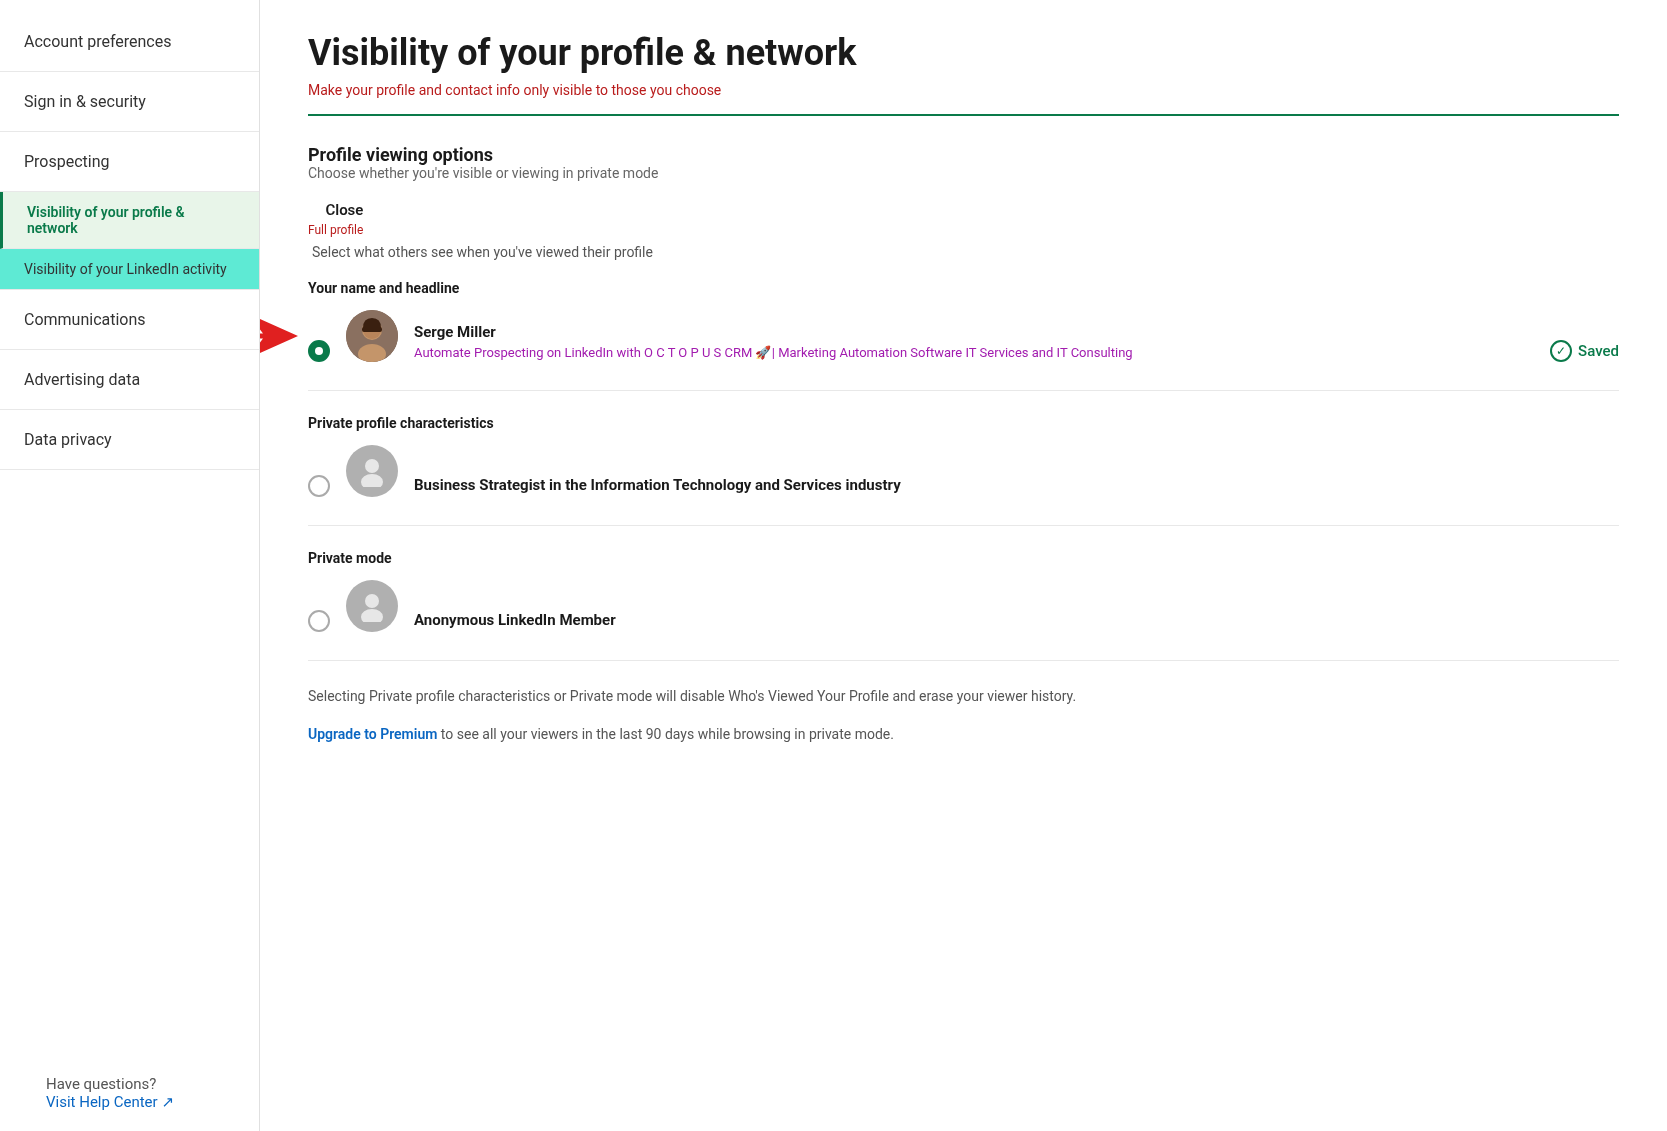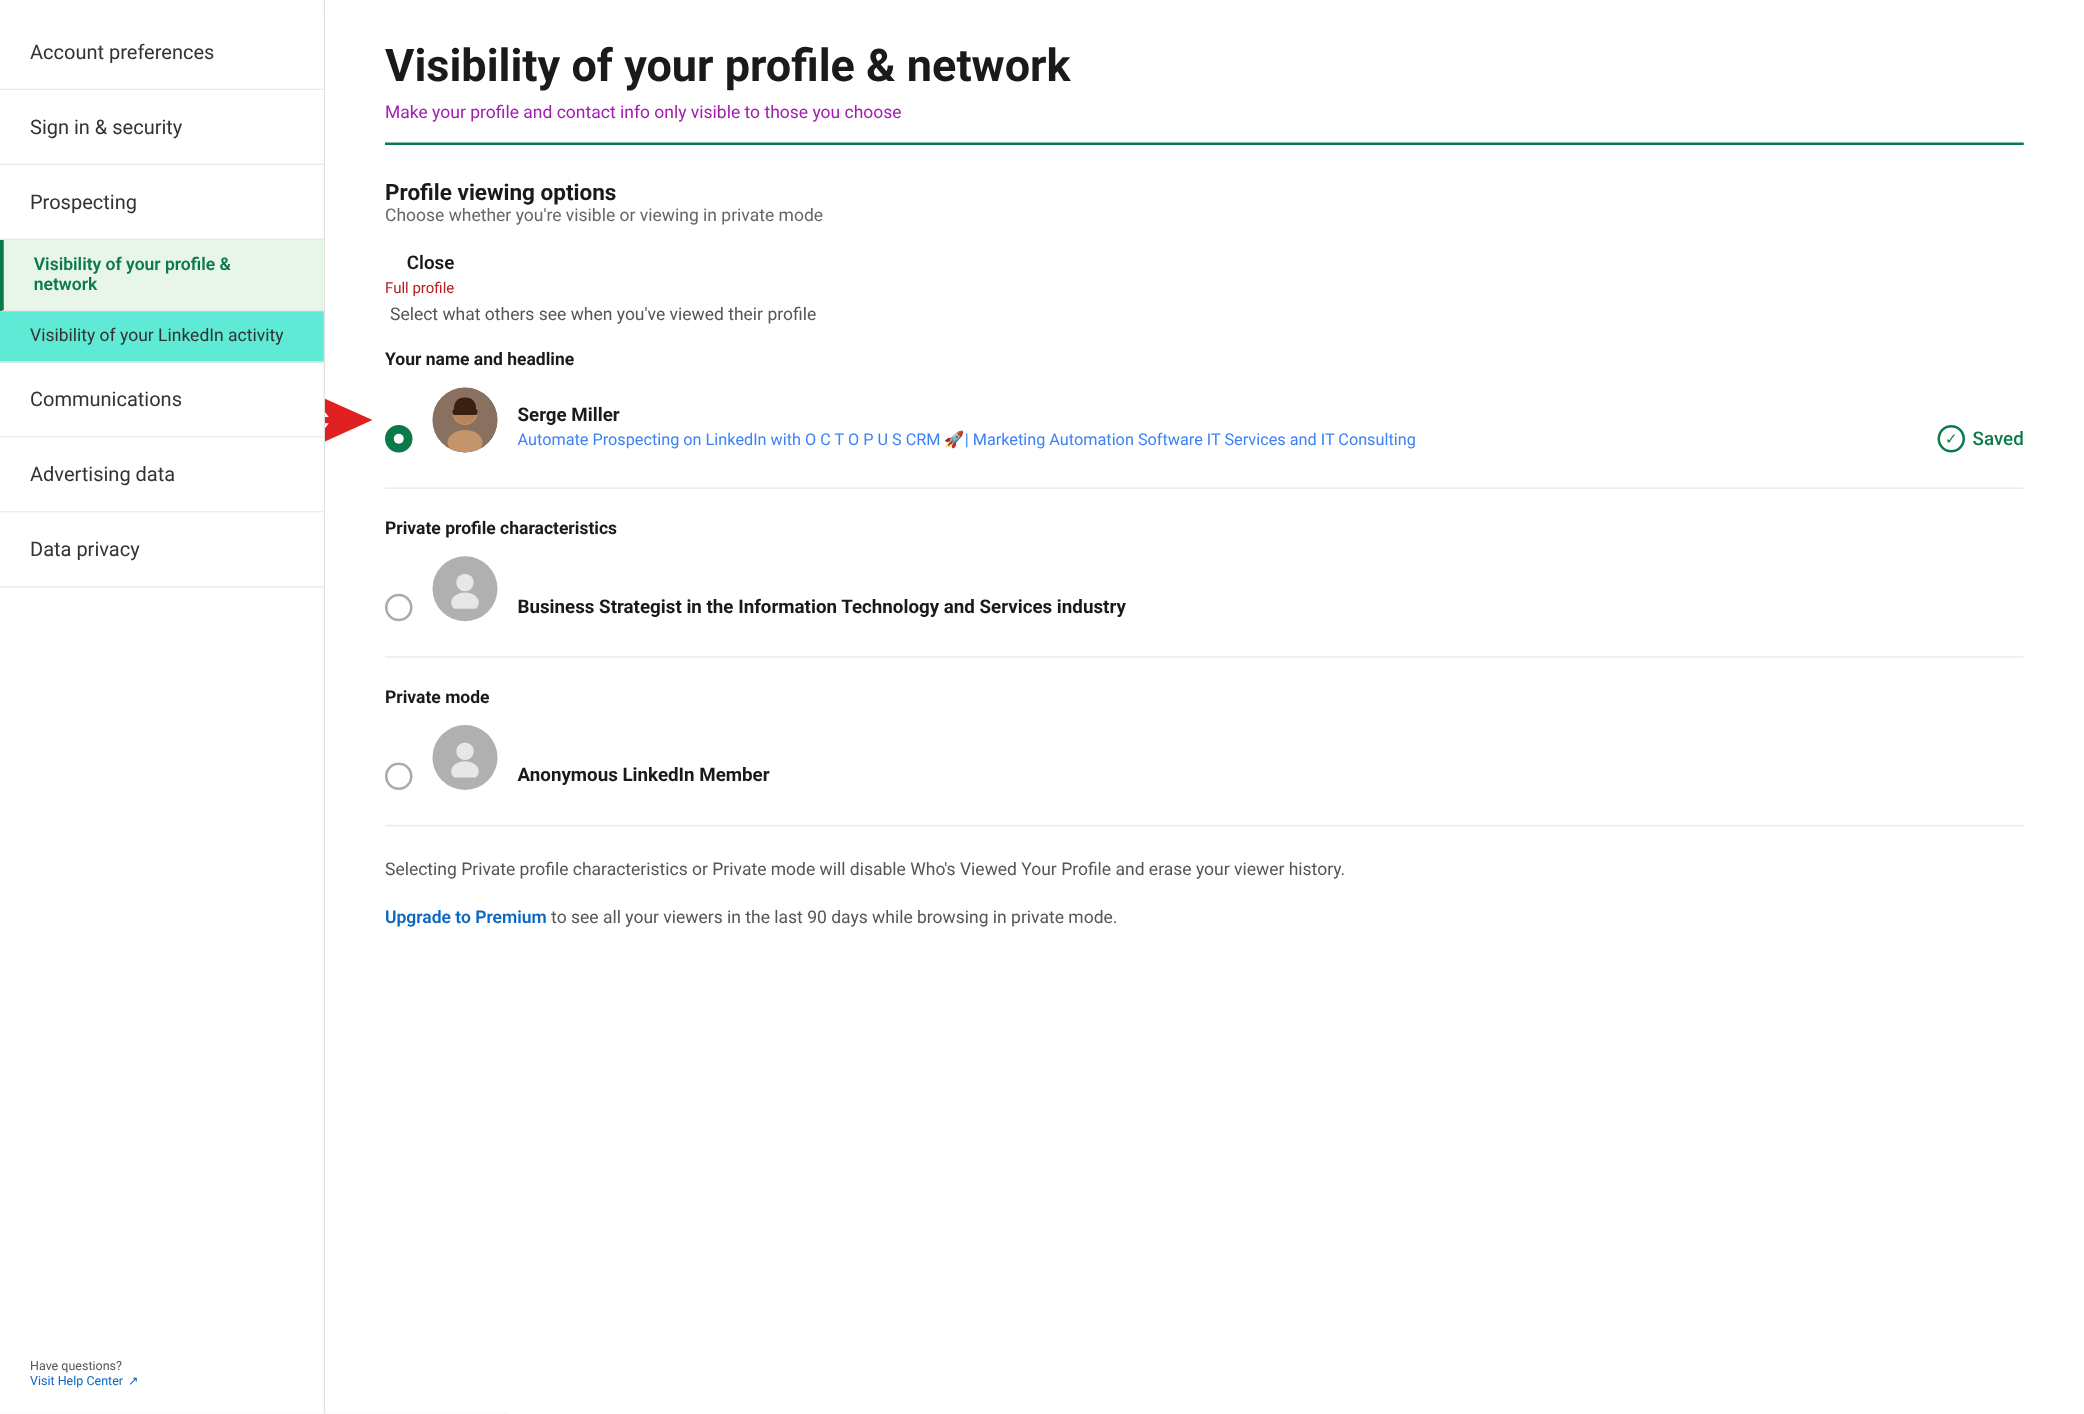--- a/index.html
+++ b/index.html
@@ -49,23 +49,24 @@
 
     .sidebar-sub-item.active {
       background: #e8f5e9;
       border-left: 3px solid #0a7a4a;
       color: #0a7a4a;
       font-weight: 600;
     }
 
     .sidebar-footer {
       padding: 20px 24px;
-      font-size: 10px;
+      font-size: 15px;
       color: #555;
       margin-top: auto;
+      margin-left: 22px;
     }
 
     .sidebar-footer a {
       color: #0a66c2;
       text-decoration: none;
       display: flex;
       align-items: center;
       gap: 4px;
     }
 
@@ -79,21 +80,21 @@
 
     .page-title {
       font-size: 36px;
       font-weight: 700;
       color: #1a1a1a;
       margin-bottom: 8px;
     }
 
     .page-subtitle {
       font-size: 14px;
-      color: #a21caf;
+      color: #b91c1c;
       margin-bottom: 16px;
     }
 
     .divider {
       border: none;
       border-top: 2px solid #0a7a4a;
       margin-bottom: 28px;
     }
 
     
@@ -199,21 +200,21 @@
 
     .option-name {
       font-size: 15px;
       font-weight: 700;
       color: #1a1a1a;
       margin-bottom: 3px;
     }
 
     .option-desc {
       font-size: 13px;
-      color: #3b82f6;
+      color: #a21caf;
       line-height: 1.4;
     }
 
     .saved-badge {
       display: flex;
       align-items: center;
       gap: 6px;
       color: #0a7a4a;
       font-size: 15px;
       font-weight: 500;

